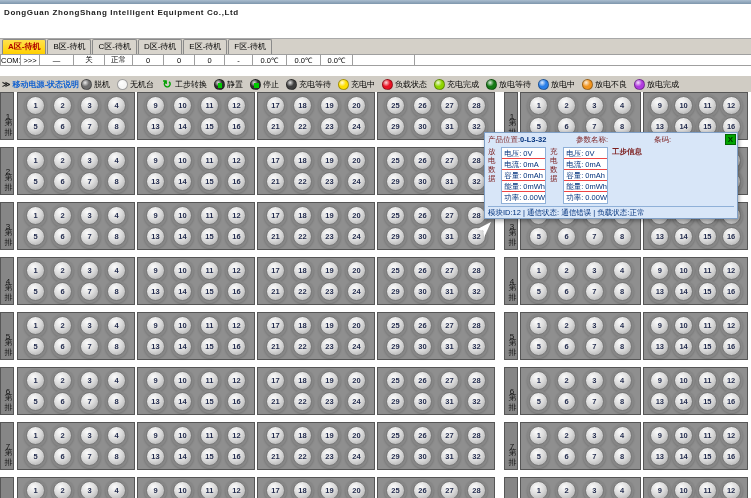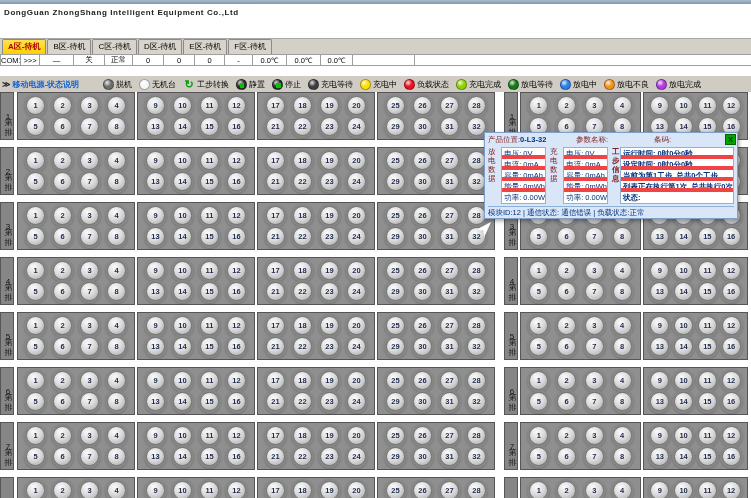--- a/index.html
+++ b/index.html
@@ -23,21 +23,21 @@
     border-radius:2px 2px 0 0; cursor:default; }
   .tab.selected { background:linear-gradient(#ffe24d,#ffd000); color:#b00000; font-weight:bold; }
   
   .status-table { position:absolute; left:0; top:54px; width:751px; border-collapse:collapse; table-layout:fixed; }
   .status-table td { border:1px solid #9f9f9f; background:#fff; font-size:7.5px; height:11px;
     text-align:center; vertical-align:middle; overflow:hidden; white-space:nowrap; }
   
   .legend { position:absolute; left:0; top:76px; width:751px; height:16px; background:#d0ccc4;
     display:flex; align-items:center; font-size:8px; padding-left:2px; white-space:nowrap; }
   .legend-prefix { font-weight:bold; color:#222; margin-right:2px; }
-  .legend-title { color:#1060d0; font-weight:bold; margin-right:24px; }
+  .legend-title { color:#1060d0; font-weight:bold; margin-right:2px; }
   .legend-item { display:flex; align-items:center; margin-right:7px; }
   .legend-item .dot { width:11px; height:11px; border-radius:50%; margin-right:2px;
     border:1px solid rgba(0,0,0,0.35); position:relative;
     background:radial-gradient(circle at 35% 30%, rgba(255,255,255,.85), rgba(255,255,255,0) 45%); }
   .legend-item .glyph { width:12px; height:12px; margin-right:2px; font-size:11px; line-height:12px;
     font-weight:bold; color:#00a000; text-align:center; }
   .dot .bars { position:absolute; left:3px; top:3px; width:1px; height:5px;
     border-left:2px solid #00c800; border-right:2px solid #00c800; }
   .dot .sq { position:absolute; left:3px; top:3px; width:5px; height:5px; background:#00c800; }
   .row-label { position:absolute; width:14px; height:48px; background:#868686; border:1px solid #565656;
@@ -60,21 +60,21 @@
   .popup-header .val { color:#00317c; font-weight:bold; }
   .ph-pos { width:88px; } .ph-param { width:78px; } .ph-code { flex:1; }
   .popup-close { position:absolute; top:1px; right:1px; width:11px; height:11px; background:#00a400;
     border:1px solid #006600; color:#003300; font-size:8px; font-weight:bold; line-height:9px;
     text-align:center; cursor:default; }
   .popup-body { display:flex; gap:4px; }
   .pcol { display:flex; flex-direction:row; }
   .pcol-data { width:58px; } .pcol-step { flex:1;font-weight:bold; }
   .pcol-title { color:#7c1f1f; height:9px; line-height:9px; margin-bottom:1px; }
   .pbox { background:#fff; border:1px solid #8fb0d8; flex:1; }
-  .pbox .prow { height:11px; line-height:11px; border-bottom:4px solid #ef4444; padding-left:2px;
+  .pbox .prow { height:11px; line-height:11px; border-bottom:1px solid #ef4444; padding-left:2px;
     white-space:nowrap; overflow:hidden; }
   .pbox .prow:last-child { border-bottom:none; }
   .popup-footer { border-top:1px solid #8fb0d8; margin-top:2px; padding-top:1px; height:10px;
     line-height:9px; white-space:nowrap; }
   
   .cursor { position:absolute; left:477px; top:222px; width:14px; height:15px; z-index:11;
     background:#fff; filter:drop-shadow(0 0 1px #444);
     clip-path:polygon(100% 0, 52% 100%, 44% 58%, 0 48%); }
 </style>
 </head>
@@ -693,25 +693,18 @@
         <div class="pbox">
           <div class="prow">电压: 0V</div>
           <div class="prow">电流: 0mA</div>
           <div class="prow">容量: 0mAh</div>
           <div class="prow">能量: 0mWh</div>
           <div class="prow">功率: 0.00W</div>
         </div>
       </div>
       <div class="pcol pcol-step">
         <div class="pcol-title">工步信息</div>
-        <div class="pbox">
-          <div class="prow">运行时间: 0时0分0秒</div>
-          <div class="prow">设定时间: 0时0分0秒</div>
-          <div class="prow">当前为第1工步, 总共0个工步</div>
-          <div class="prow">列表正在执行第1次, 总共执行0次</div>
-          <div class="prow">状态:</div>
-        </div>
       </div>
     </div>
   <div class="popup-footer">模块ID:12 | 通信状态: 通信错误 | 负载状态:正常</div>
 </div>
 
 <div class="cursor"></div>
 
 </body></html>

